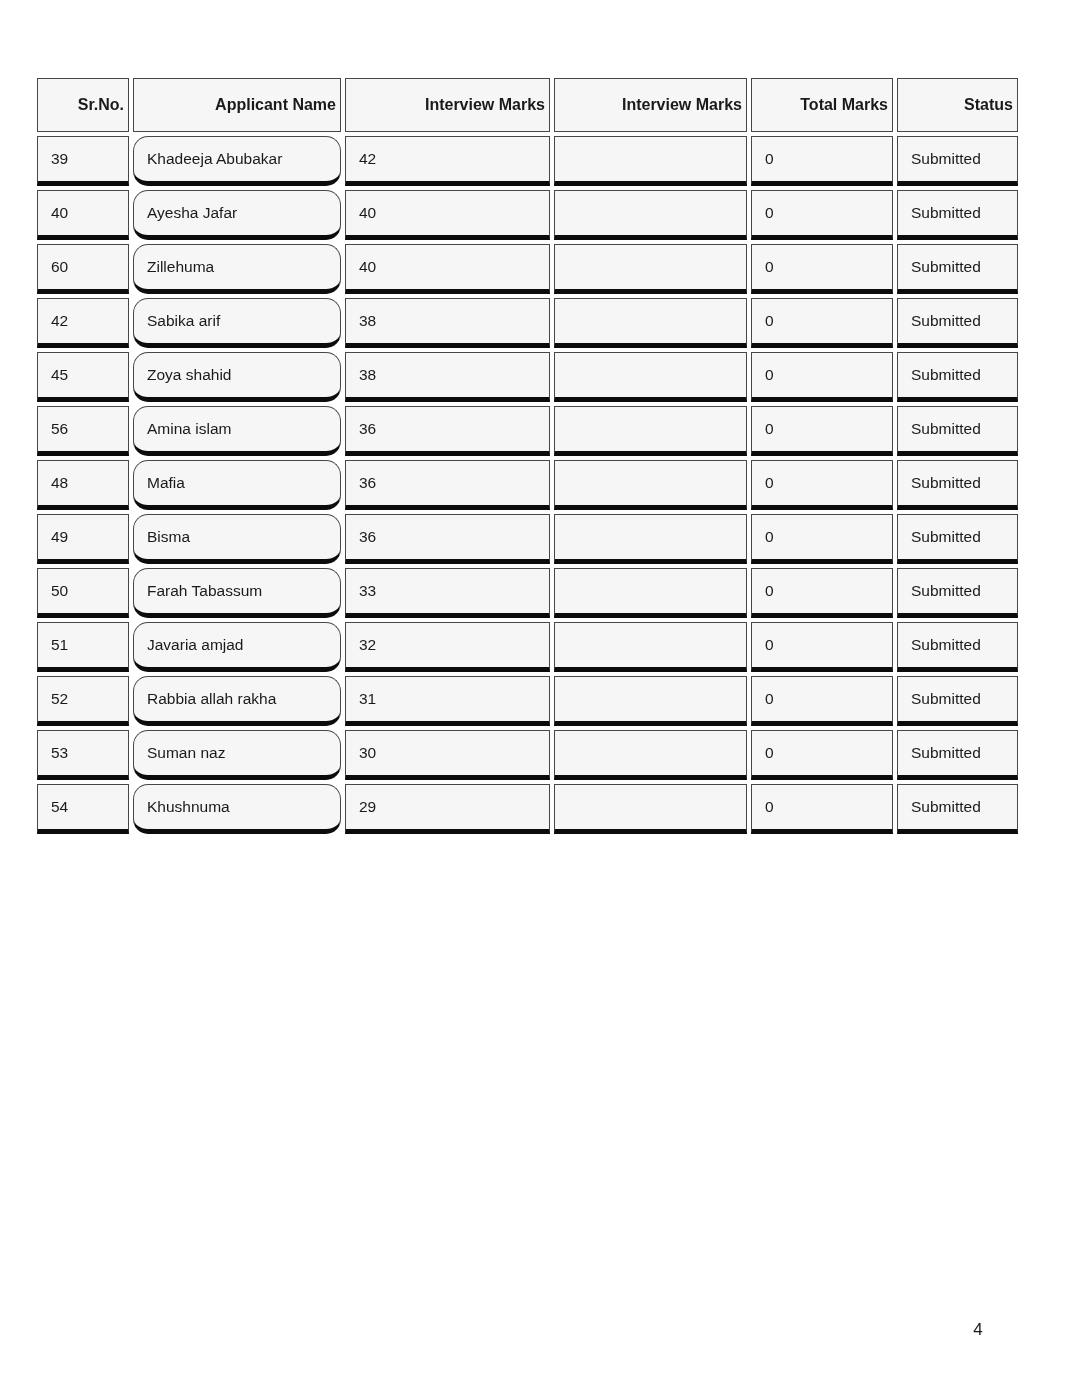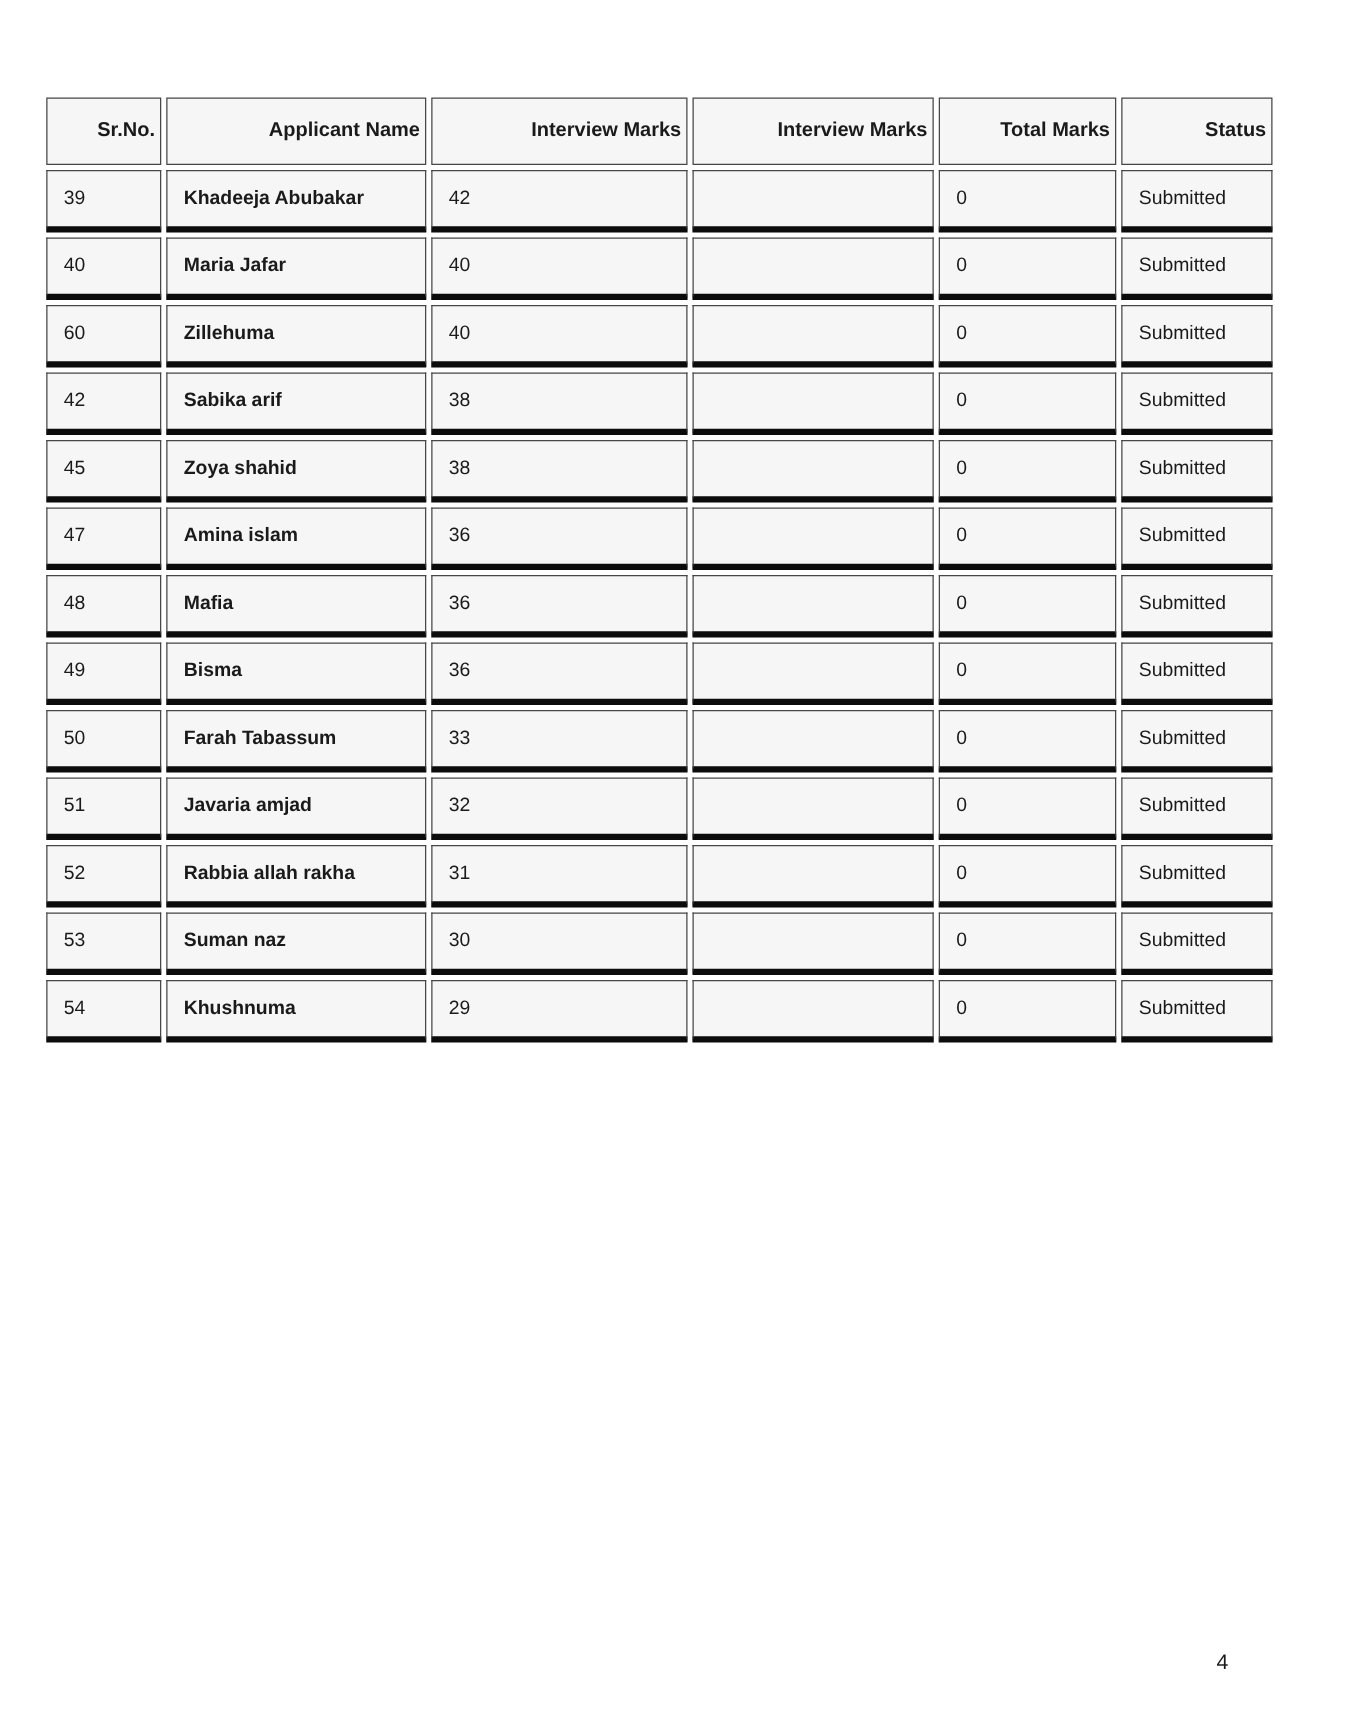--- a/index.html
+++ b/index.html
@@ -46,21 +46,21 @@
     font-size:16px;
     font-weight:bold;
     text-align:right;
   }
   td{
     height:44px;
     font-size:15.5px;
     font-weight:normal;
     border-bottom:5px solid var(--heavy-bar);
   }
-  td.c-name{font-weight:bold;}
+  td.c-name{font-weight:normal;border-radius:15px;}
   .page-number{
     position:absolute;
     left:966px;top:1320px;
     width:24px;
     font-size:17px;
     text-align:center;
   }
 </style>
 </head>
 <body>
@@ -91,21 +91,21 @@
     <td class="c-sr">39</td>
     <td class="c-name">Khadeeja Abubakar</td>
     <td class="c-calc">42</td>
     <td class="c-int"></td>
     <td class="c-total">0</td>
     <td class="c-status">Submitted</td>
   </tr>
 
   <tr>
     <td class="c-sr">40</td>
-    <td class="c-name">Maria Jafar</td>
+    <td class="c-name">Ayesha Jafar</td>
     <td class="c-calc">40</td>
     <td class="c-int"></td>
     <td class="c-total">0</td>
     <td class="c-status">Submitted</td>
   </tr>
 
   <tr>
     <td class="c-sr">60</td>
     <td class="c-name">Zillehuma</td>
     <td class="c-calc">40</td>
@@ -129,21 +129,21 @@
     <td class="c-sr">45</td>
     <td class="c-name">Zoya shahid</td>
     <td class="c-calc">38</td>
     <td class="c-int"></td>
     <td class="c-total">0</td>
     <td class="c-status">Submitted</td>
   </tr>
 
 
   <tr>
-    <td class="c-sr">47</td>
+    <td class="c-sr">56</td>
     <td class="c-name">Amina islam</td>
     <td class="c-calc">36</td>
     <td class="c-int"></td>
     <td class="c-total">0</td>
     <td class="c-status">Submitted</td>
   </tr>
 
   <tr>
     <td class="c-sr">48</td>
     <td class="c-name">Mafia</td>

